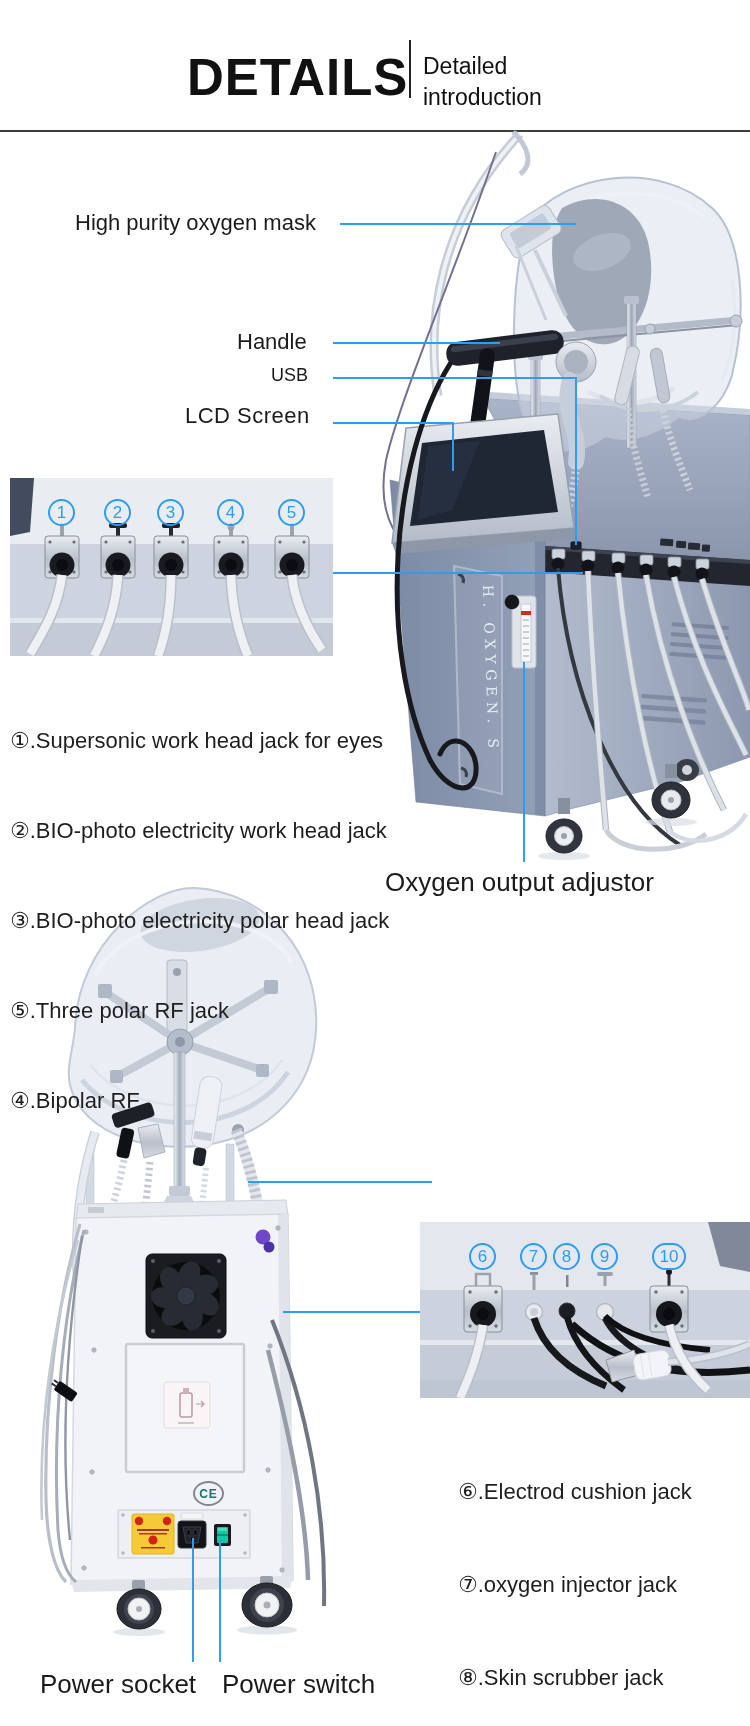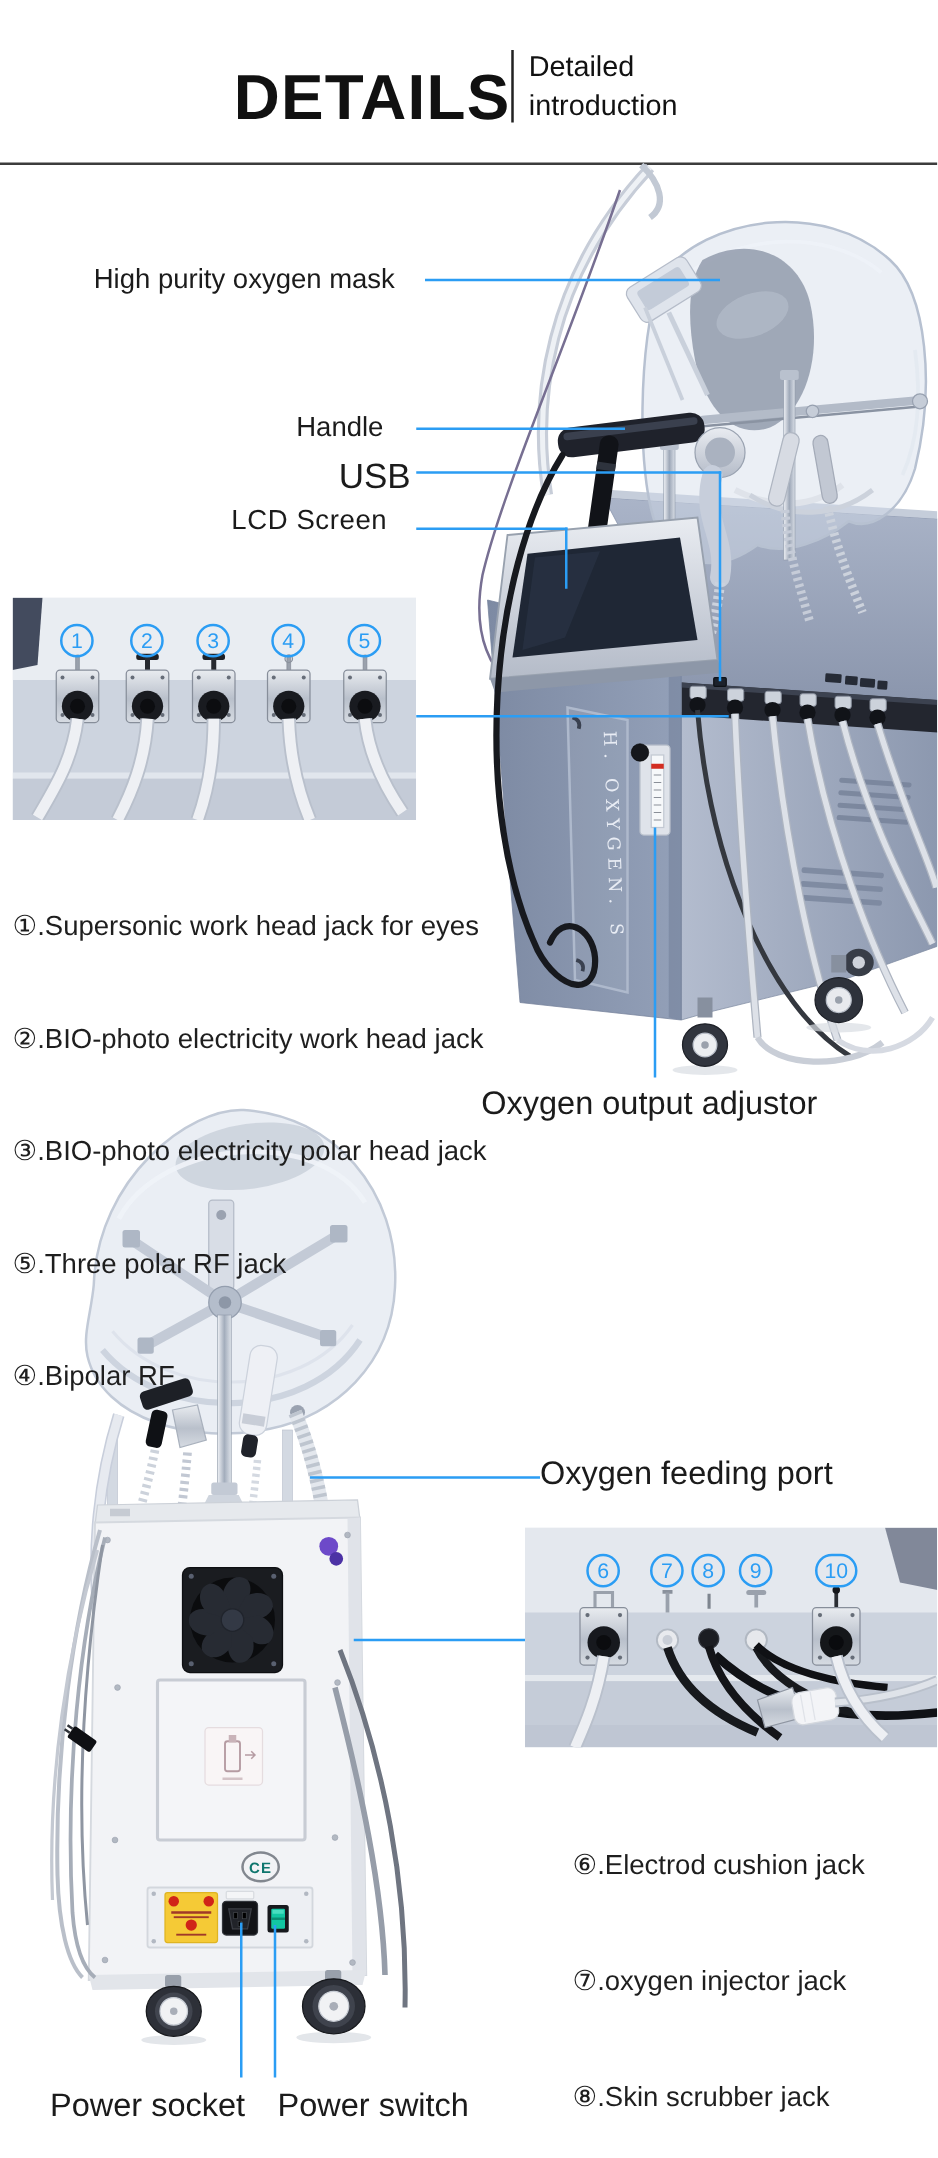--- a/index.html
+++ b/index.html
@@ -2,27 +2,27 @@
 <html style="--accent: #2b9df4;"><head>
 <meta charset="utf-8">
 <style>
   html,body{margin:0;padding:0;background:#fff;}
   #canvas{position:relative;width:750px;height:1726px;background:#fff;overflow:hidden;
           font-family:"Liberation Sans","DejaVu Sans",sans-serif;color:#1c1c1c;border-radius:31px;}
   .abs{position:absolute;}
   
   .title{left:187px;top:48px;font-size:51px;font-weight:600;letter-spacing:1px;color:#111;}
   .hdr-div{left:409px;top:40px;width:2px;height:58px;background:#222;}
-  .subtitle{left:423px;top:38px;font-size:23px;line-height:31px;color:#111;}
+  .subtitle{left:423px;top:51px;font-size:23px;line-height:31px;color:#111;}
   .top-rule{left:0;top:130px;width:750px;height:2px;background:#3c3c3c;}
   
   .lbl{white-space:pre;color:#1b1b1b;}
   .lbl-mask{left:75px;top:210px;font-size:22px;}
   .lbl-handle{left:237px;top:329px;font-size:22px;}
-  .lbl-usb{left:271px;top:365px;font-size:28px;}
+  .lbl-usb{left:271px;top:365px;font-size:18px;}
   .lbl-lcd{left:185px;top:403px;font-size:22px;letter-spacing:0.5px;}
   .lbl-adjustor{left:385px;top:867px;font-size:26px;}
   .lbl-feeding{left:432px;top:1163px;font-size:26px;}
   .lbl-socket{left:40px;top:1669px;font-size:26px;}
   .lbl-switch{left:222px;top:1669px;font-size:26px;}
   
   .cl{position:absolute;background:var(--accent,#2b9df4);}
   .h{height:2px;} .v{width:2px;}
   
   .jack-list{font-size:22px;line-height:30px;white-space:pre-wrap;color:#1e1e1e;}
@@ -603,21 +603,20 @@
   <div class="cl h" style="left:248px;top:1181px;width:184px;"></div>
   <div class="cl h" style="left:283px;top:1311px;width:137px;"></div>
   <div class="cl v" style="left:192px;top:1538px;height:124px;"></div>
   <div class="cl v" style="left:219px;top:1540px;height:122px;"></div>
 
   <div class="abs lbl lbl-mask">High purity oxygen mask</div>
   <div class="abs lbl lbl-handle">Handle</div>
   <div class="abs lbl lbl-usb">USB</div>
   <div class="abs lbl lbl-lcd">LCD Screen</div>
   <div class="abs lbl lbl-adjustor">Oxygen output adjustor</div>
-  <div class="abs lbl lbl-feeding">Oxygen feeding port</div>
   <div class="abs lbl lbl-socket">Power socket</div>
   <div class="abs lbl lbl-switch">Power switch</div>
 
   <div class="abs jack-list list-front">
     <div>①.Supersonic work head jack for eyes</div>
     <div>②.BIO-photo electricity work head jack</div>
     <div>③.BIO-photo electricity polar head jack</div>
     <div>⑤.Three polar RF jack</div>
     <div>④.Bipolar RF</div>
   </div>

